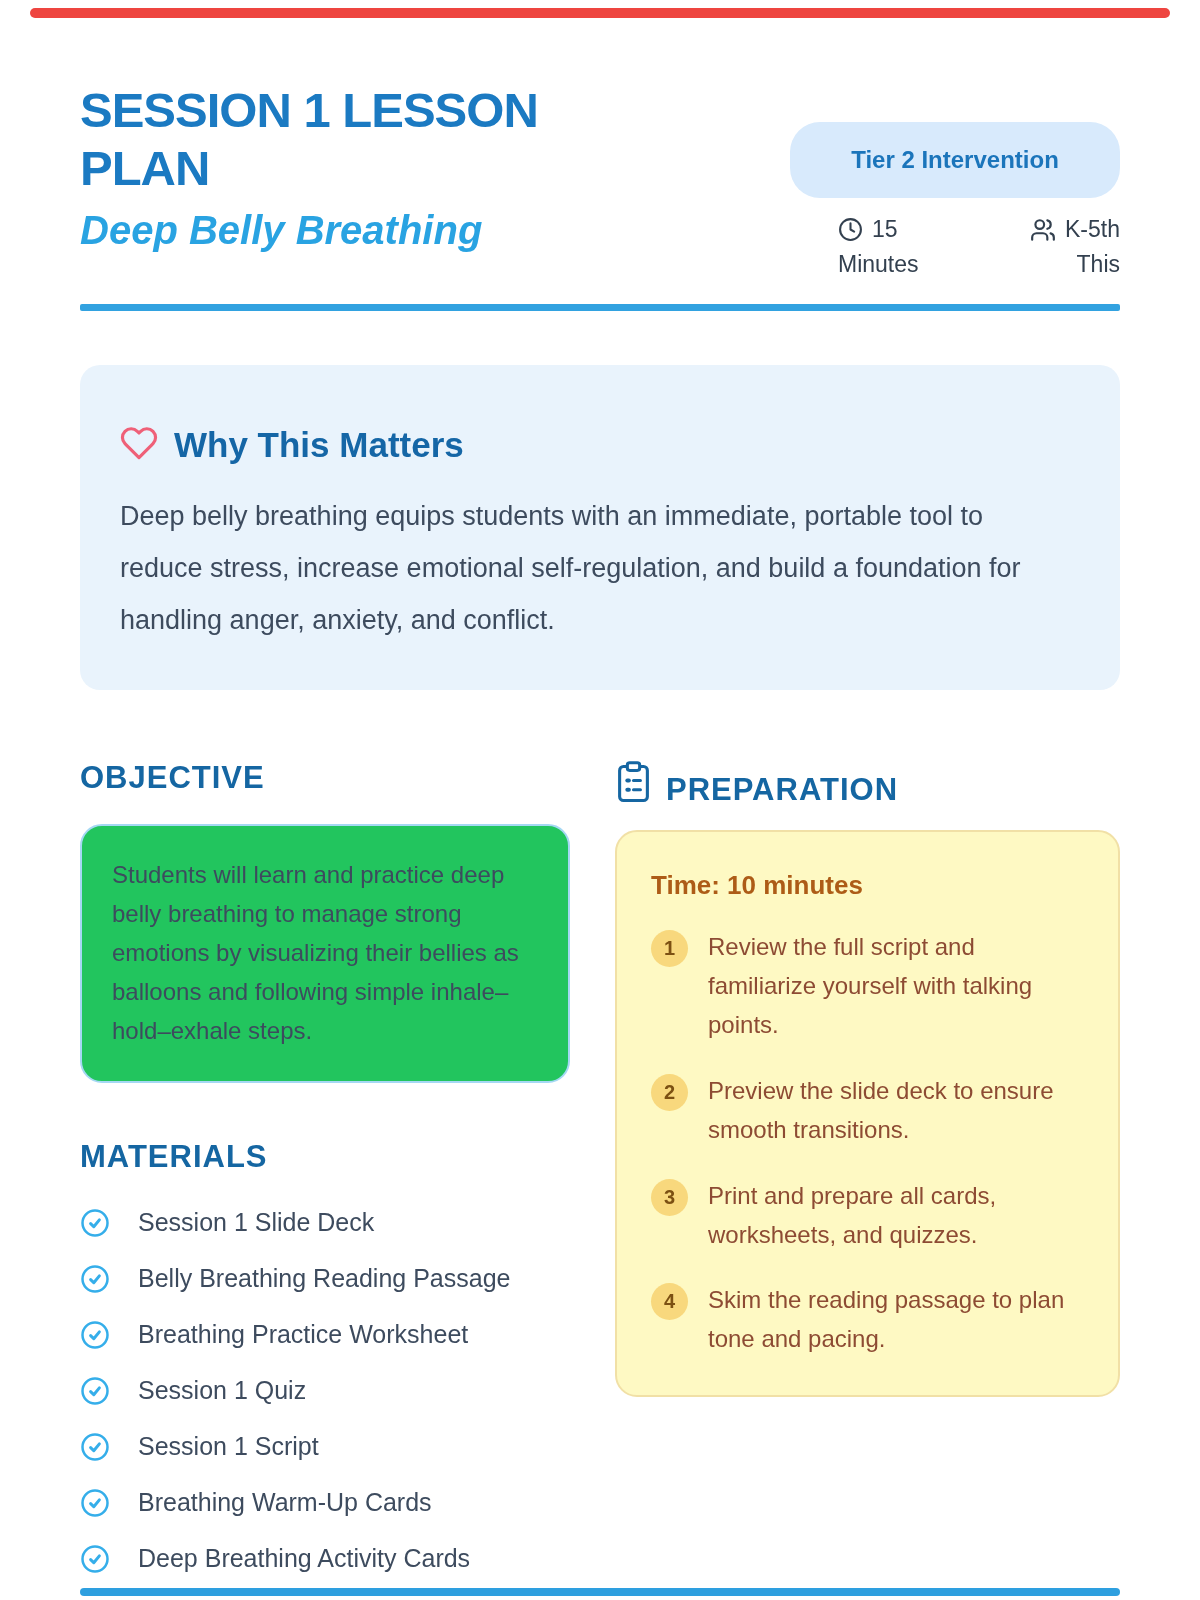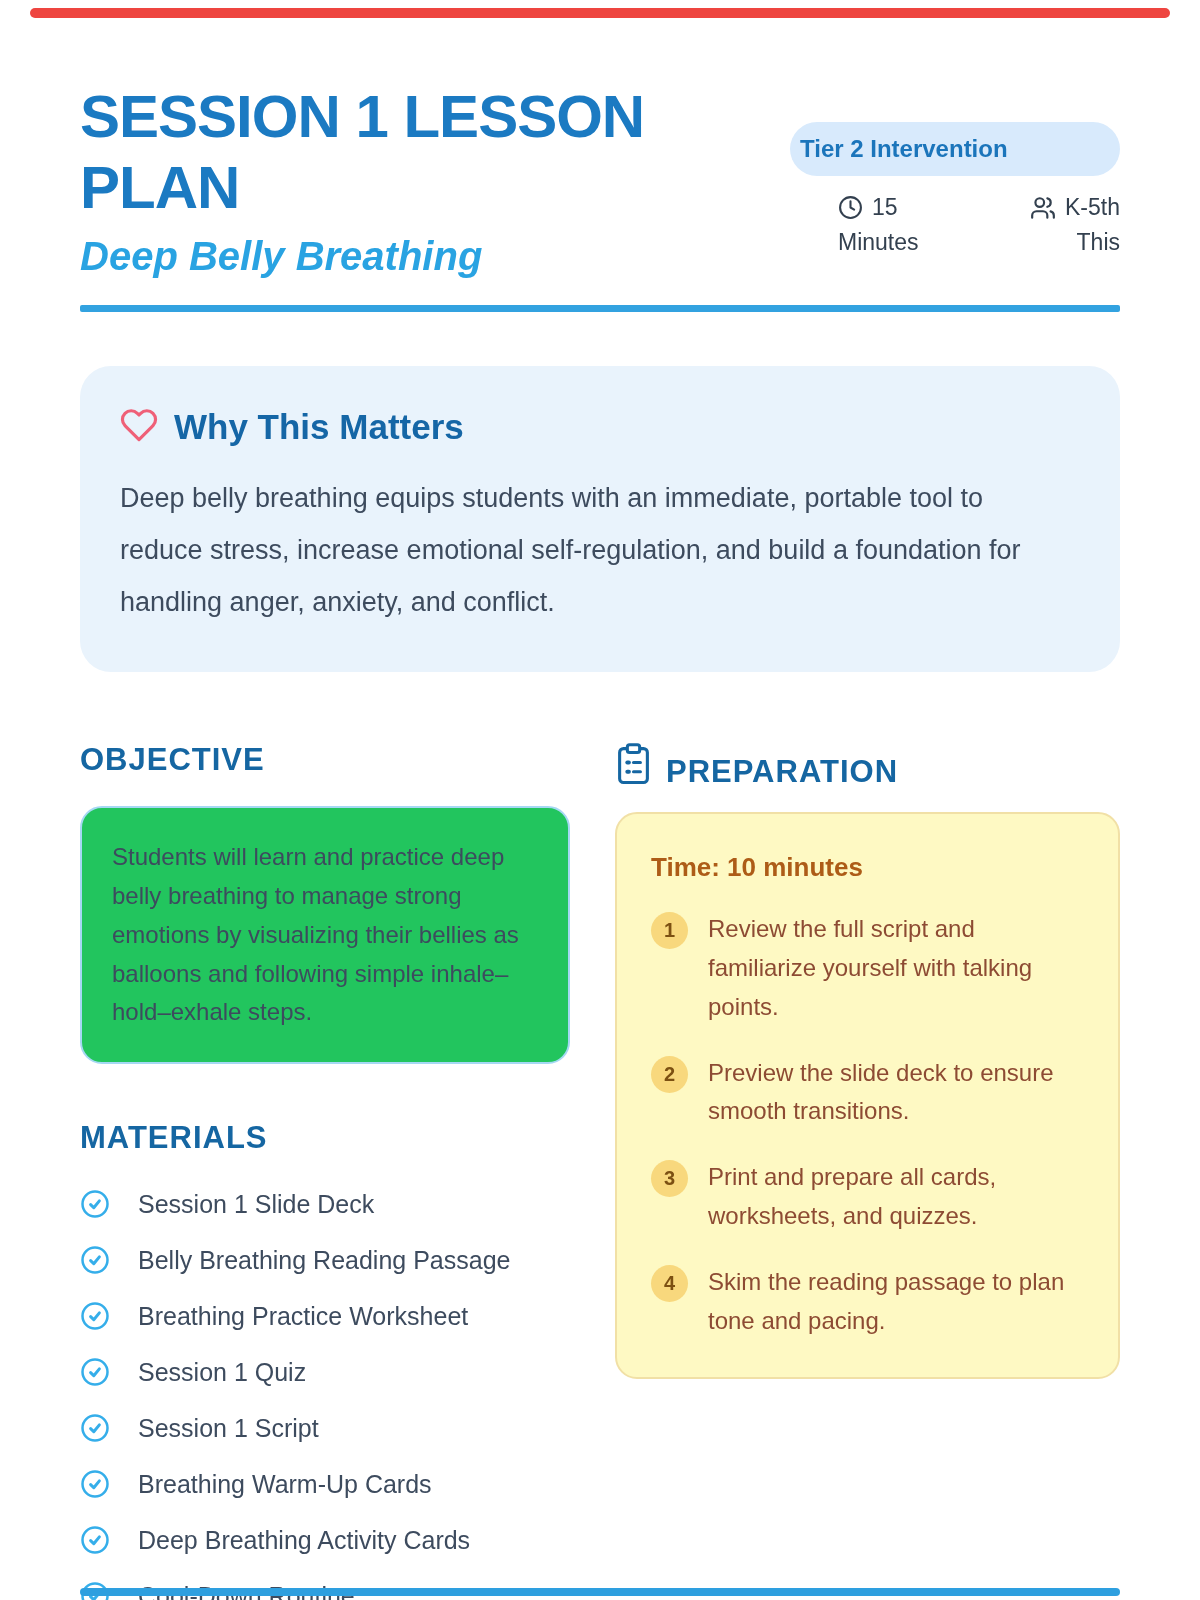--- a/index.html
+++ b/index.html
@@ -28,43 +28,43 @@
 
   
   .header {
     display: flex;
     justify-content: space-between;
     align-items: flex-start;
     margin-top: 82px;
   }
   .header-left { width: 600px; }
   .title {
-    font-size: 60px;
+    font-size: 49px;
     font-weight: bold;
     color: #1b7ac2;
     line-height: 1.18;
     letter-spacing: -1px;
     max-width: 580px;
   }
   .subtitle {
     margin-top: 10px;
     font-size: 40px;
     font-style: italic;
     color: #29a3e2;
     font-weight: bold;
   }
   .header-right { width: 330px; margin-top: 40px; }
   .badge {
     background: #d8eafc;
     color: #1b75bb;
     font-size: 24px;
     font-weight: bold;
-    text-align: left;
+    text-align: center;
     border-radius: 30px;
-    padding: 13px 10px;
+    padding: 24px 10px;
   }
   .stats {
     display: flex;
     justify-content: space-between;
     margin-top: 18px;
     padding-left: 48px;
   }
   .stat { color: #33404f; font-size: 23px; }
   .stat-line1 { display: flex; align-items: center; gap: 9px; }
   .stat-right .stat-line1 { justify-content: flex-end; }
@@ -76,22 +76,22 @@
     margin-top: 26px;
     height: 7px;
     background: #32a2e0;
     border-radius: 2px;
   }
 
   
   .why-card {
     margin-top: 54px;
     background: #e9f3fc;
-    border-radius: 31px;
-    padding: 40px 40px 44px 40px;
+    border-radius: 20px;
+    padding: 59px 40px 44px 40px;
   }
   .why-head { display: flex; align-items: center; gap: 16px; }
   .why-title { font-size: 35px; font-weight: bold; color: #1566a6; }
   .why-body {
     margin-top: 24px;
     font-size: 27px;
     color: #3d4b5e;
     line-height: 1.93;
     max-width: 930px;
   }

